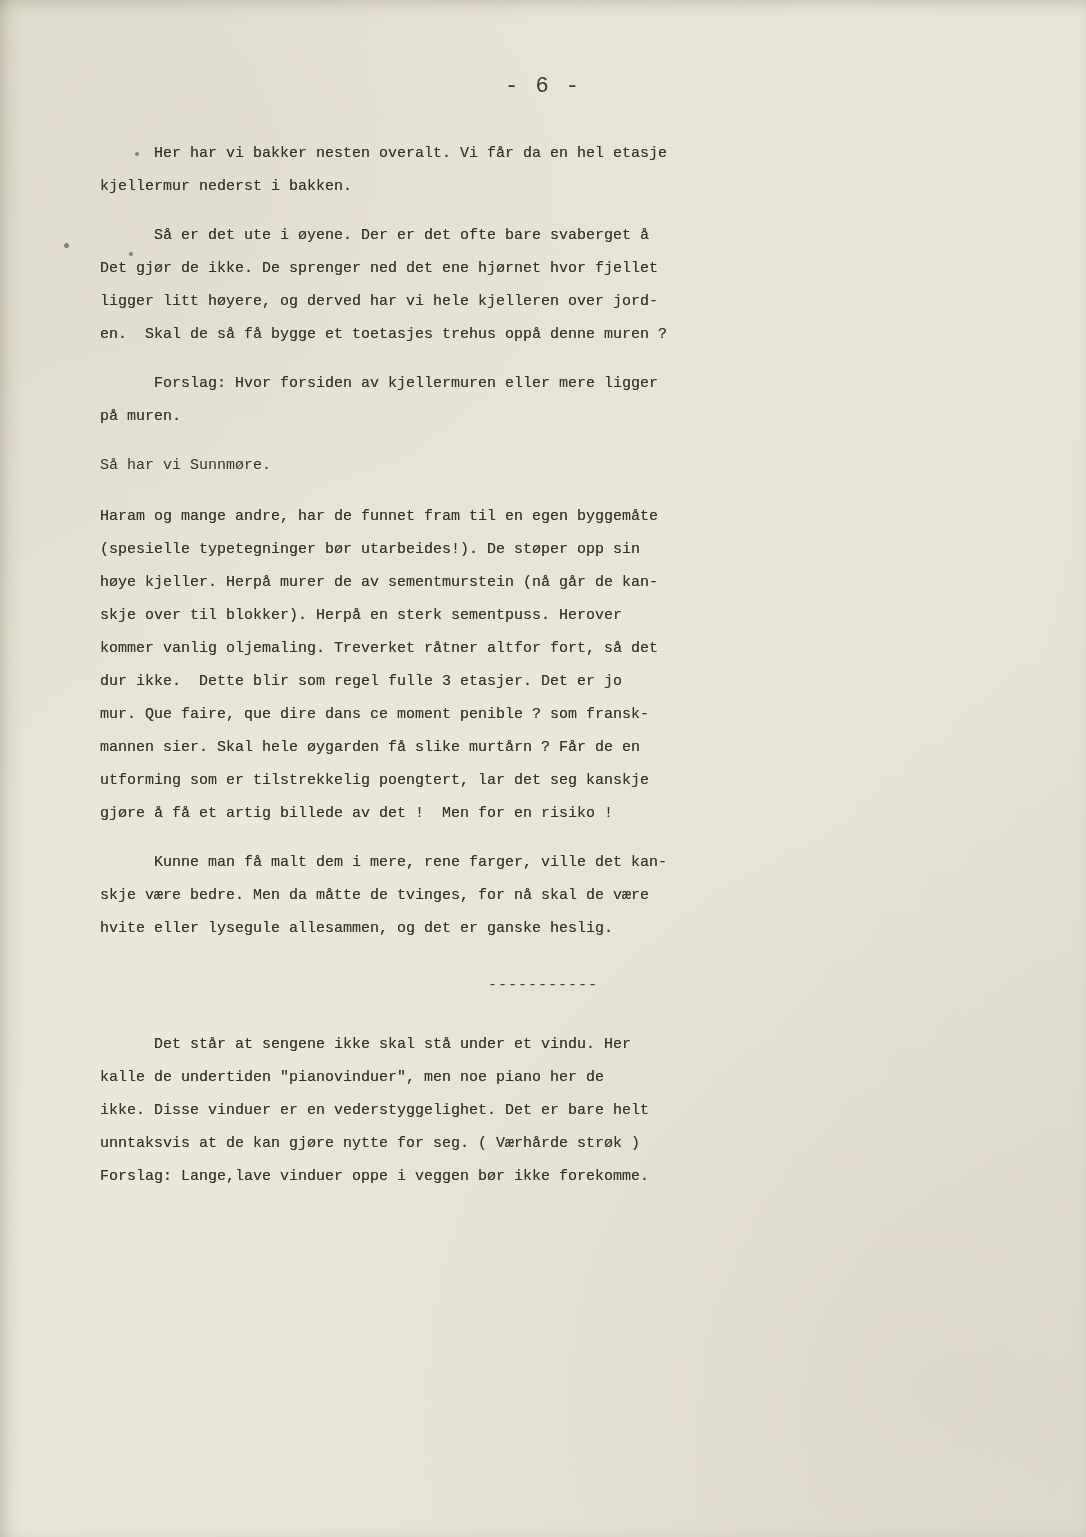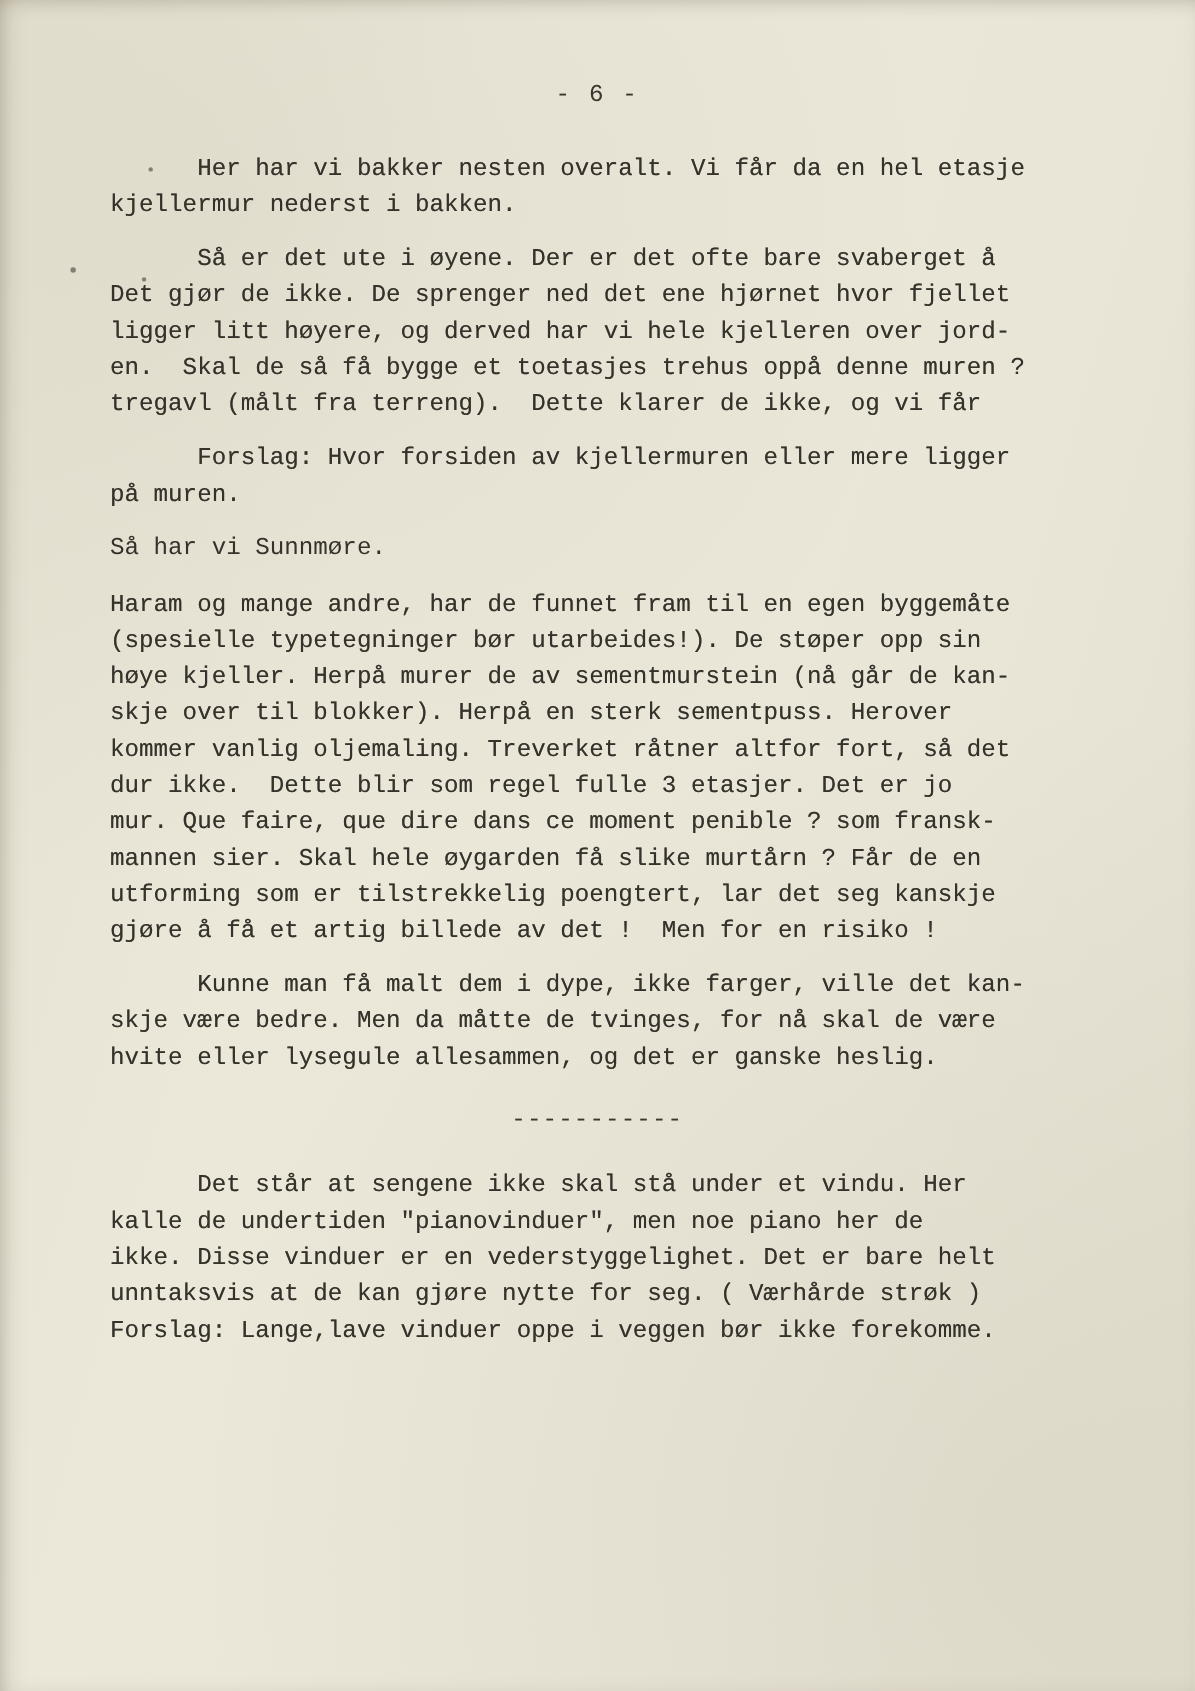--- a/index.html
+++ b/index.html
@@ -28,21 +28,21 @@
     color: #35322b;
   }
   .page-number {
     text-align: center;
     font-size: 22px;
     letter-spacing: 2px;
     margin-bottom: 38px;
     color: #3a372f;
   }
   .doc {
-    font-size: 22px;
+    font-size: 15px;
     line-height: 33px;
   }
   .block { margin: 0 0 16px 0; }
   .block .line {
     white-space: pre;
     text-shadow: 0 0 0.6px rgba(45,42,35,0.55);
   }
   .heading {
     text-underline-offset: 5px;
     margin: 12px 0 18px 0;
@@ -75,41 +75,40 @@
   <div class="doc">
       <div class="block paragraph">
         <div class="line">      Her har vi bakker nesten overalt. Vi får da en hel etasje</div>
         <div class="line">kjellermur nederst i bakken.</div>
       </div>
       <div class="block paragraph">
         <div class="line">      Så er det ute i øyene. Der er det ofte bare svaberget å</div>
         <div class="line">Det gjør de ikke. De sprenger ned det ene hjørnet hvor fjellet</div>
         <div class="line">ligger litt høyere, og derved har vi hele kjelleren over jord-</div>
         <div class="line">en.  Skal de så få bygge et toetasjes trehus oppå denne muren ?</div>
-        <div class="line">tregavl (målt fra terreng).  Dette klarer de ikke, og vi får</div>
       </div>
       <div class="block paragraph">
         <div class="line">      Forslag: Hvor forsiden av kjellermuren eller mere ligger</div>
         <div class="line">på muren.</div>
       </div>
       <div class="block heading">Så har vi Sunnmøre.</div>
       <div class="block paragraph">
         <div class="line">Haram og mange andre, har de funnet fram til en egen byggemåte</div>
         <div class="line">(spesielle typetegninger bør utarbeides!). De støper opp sin</div>
         <div class="line">høye kjeller. Herpå murer de av sementmurstein (nå går de kan-</div>
         <div class="line">skje over til blokker). Herpå en sterk sementpuss. Herover</div>
         <div class="line">kommer vanlig oljemaling. Treverket råtner altfor fort, så det</div>
         <div class="line">dur ikke.  Dette blir som regel fulle 3 etasjer. Det er jo</div>
         <div class="line">mur. Que faire, que dire dans ce moment penible ? som fransk-</div>
         <div class="line">mannen sier. Skal hele øygarden få slike murtårn ? Får de en</div>
         <div class="line">utforming som er tilstrekkelig poengtert, lar det seg kanskje</div>
         <div class="line">gjøre å få et artig billede av det !  Men for en risiko !</div>
       </div>
       <div class="block paragraph">
-        <div class="line">      Kunne man få malt dem i dype, ikke farger, ville det kan-</div>
+        <div class="line">      Kunne man få malt dem i mere, rene farger, ville det kan-</div>
         <div class="line">skje være bedre. Men da måtte de tvinges, for nå skal de være</div>
         <div class="line">hvite eller lysegule allesammen, og det er ganske heslig.</div>
       </div>
       <div class="block divider">-----------</div>
       <div class="block paragraph">
         <div class="line">      Det står at sengene ikke skal stå under et vindu. Her</div>
         <div class="line">kalle de undertiden "pianovinduer", men noe piano her de</div>
         <div class="line">ikke. Disse vinduer er en vederstyggelighet. Det er bare helt</div>
         <div class="line">unntaksvis at de kan gjøre nytte for seg. ( Værhårde strøk )</div>
         <div class="line">Forslag: Lange,lave vinduer oppe i veggen bør ikke forekomme.</div>

